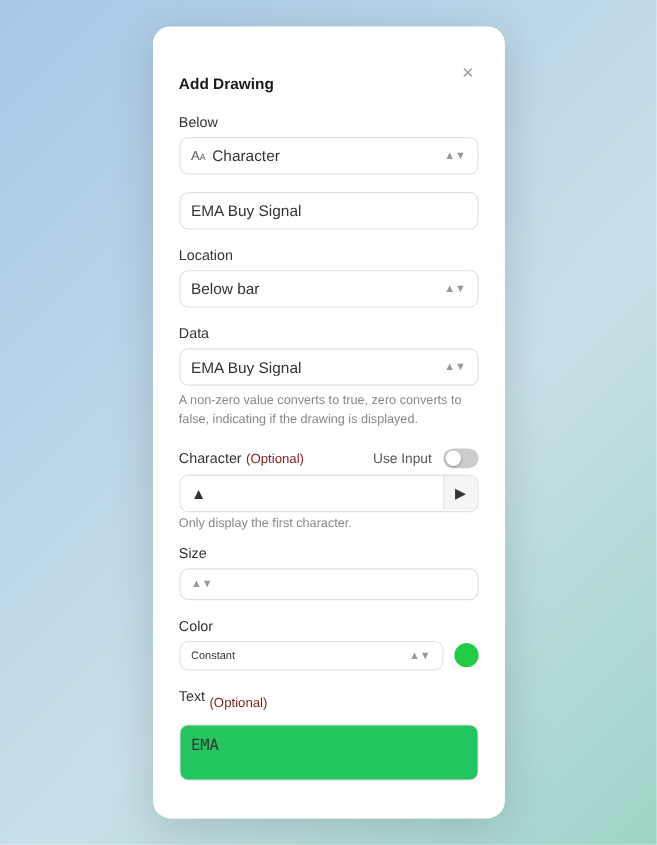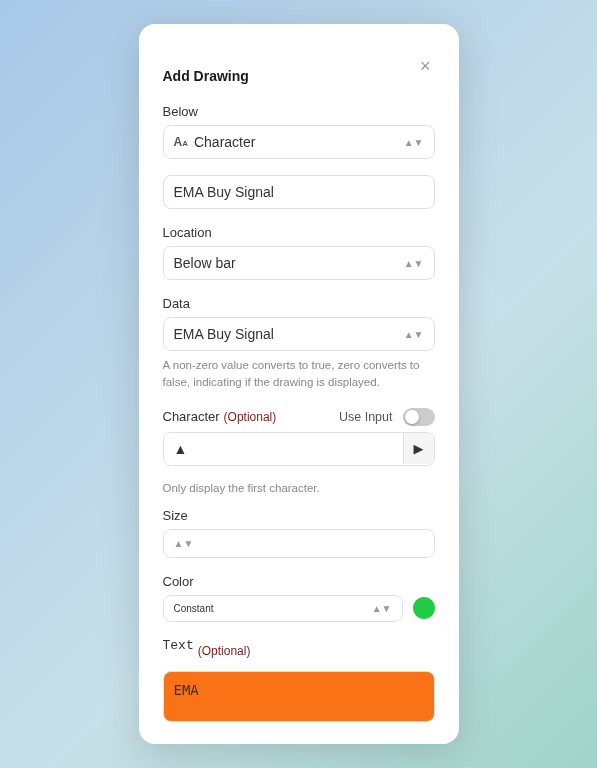--- a/index.html
+++ b/index.html
@@ -83,21 +83,21 @@
       font-size: 10px;
       display: flex;
       flex-direction: column;
       gap: 1px;
       pointer-events: none;
     }
     .type-icon {
       font-size: 12px;
       color: #555;
       margin-right: 6px;
-      font-weight: 700;
+      font-weight: 400;
       font-variant: small-caps;
     }
     .text-input {
       width: 100%;
       border: 1px solid #e0e0e0;
       border-radius: 8px;
       padding: 8px 10px;
       font-size: 14px;
       color: #333;
       outline: none;
@@ -166,21 +166,21 @@
     .char-icon-right {
       padding: 8px 10px;
       background: #f5f5f5;
       border-left: 1px solid #e0e0e0;
       color: #333;
       font-size: 13px;
     }
     .only-first-char {
       font-size: 11.5px;
       color: #888;
-      margin-top: 16px;
+      margin-top: 4px;
       margin-bottom: 14px;
     }
     .color-row {
       display: flex;
       align-items: center;
       gap: 10px;
     }
     .color-select-wrapper {
       flex: 1;
       border: 1px solid #e0e0e0;
@@ -208,21 +208,21 @@
       flex-shrink: 0;
     }
     .textarea-input {
       width: 100%;
       border: 1px solid #e0e0e0;
       border-radius: 8px;
       padding: 8px 10px;
       font-size: 14px;
       color: #333;
       outline: none;
-      background: #f97316;
+      background: #22c55e;
       resize: none;
       height: 51px;
       line-height: 1.5;
     }
   </style>
 </head>
 <body>
 
 <div class="modal">
   <div class="modal-header">
@@ -306,20 +306,20 @@
           <option>Variable</option>
         </select>
         <span class="select-arrow">▲▼</span>
       </div>
       <div class="color-swatch" style="background:#22cc44;"></div>
     </div>
   </div>
 
   <div class="field-group">
     <div style="display:flex;align-items:center;margin-bottom:6px;">
-      <span class="field-label" style="margin-bottom:12px;font-family:Liberation Mono, monospace;">Text</span>
+      <span class="field-label" style="margin-bottom:12px;">Text</span>
       <span class="field-label-optional">(Optional)</span>
     </div>
     <textarea class="textarea-input" style="">EMA</textarea>
     
   </div>
 
 </div>
 
 </body></html>

